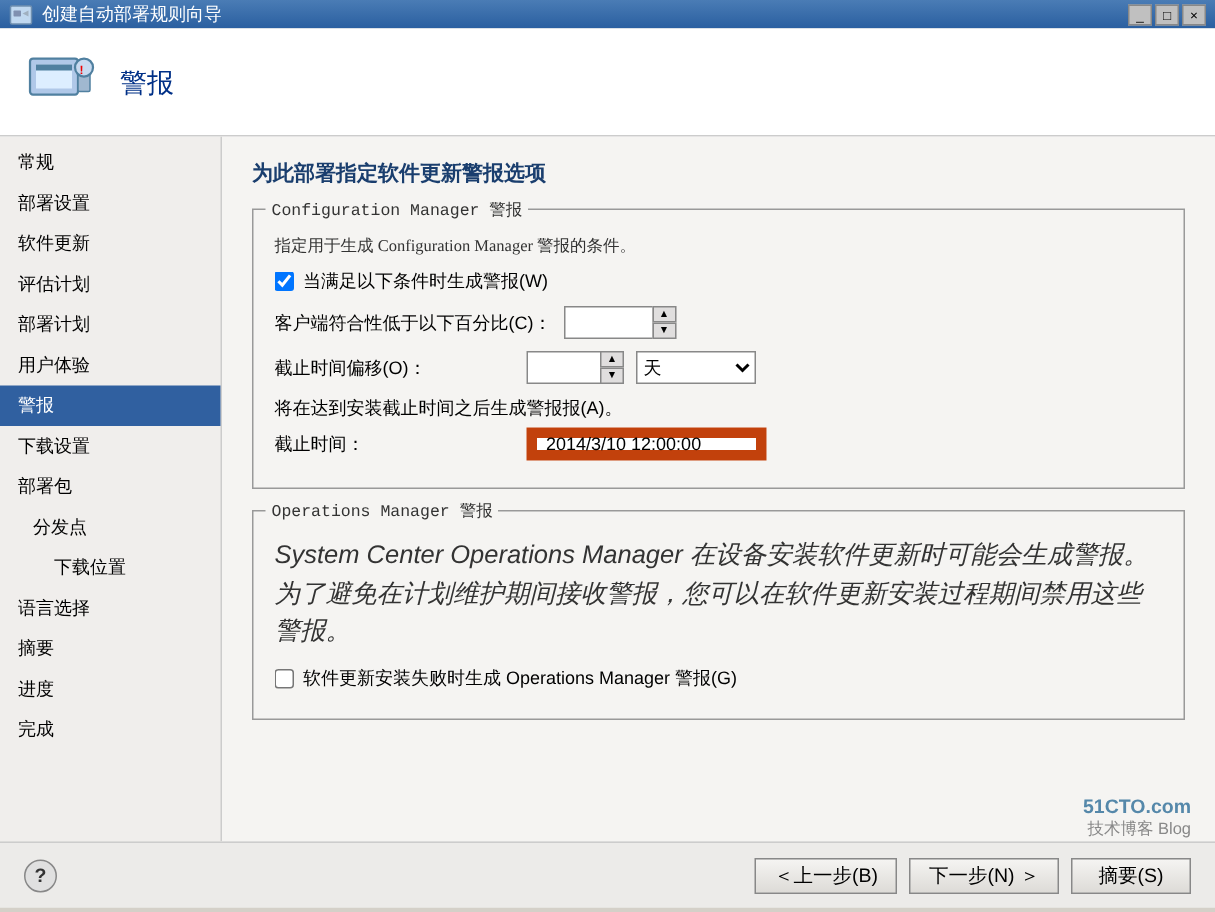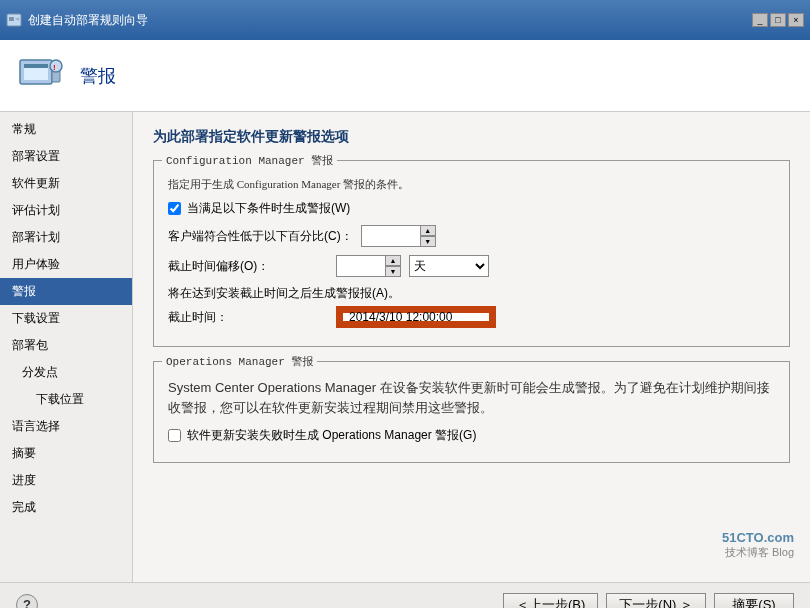--- a/index.html
+++ b/index.html
@@ -13,21 +13,21 @@
     }
 
     
     .title-bar {
       background: linear-gradient(to bottom, #4a7cb5, #2a5fa0);
       color: white;
       display: flex;
       align-items: center;
       justify-content: space-between;
       padding: 3px 6px;
-      height: 40px;
+      height: 19px;
     }
     .title-bar-left {
       display: flex;
       align-items: center;
       gap: 6px;
       font-size: 12px;
     }
     .title-bar-icon {
       width: 16px;
       height: 16px;
@@ -80,21 +80,21 @@
 
     
     .content-area {
       display: flex;
       flex: 1;
       overflow: hidden;
     }
 
     
     .left-nav {
-      width: 133px;
+      width: 148px;
       background: #f0eeec;
       border-right: 1px solid #ccc;
       padding-top: 4px;
     }
     .nav-item {
       padding: 5px 12px;
       cursor: pointer;
       color: #000;
       font-size: 12px;
     }
@@ -213,24 +213,25 @@
       padding: 2px 6px;
       font-size: 12px;
       height: 22px;
       min-width: 160px;
       display: flex;
       align-items: center;
     }
 
     
     .ops-desc {
-      font-size: 13px;
+      font-size: 17px;
       color: #333;
       margin-bottom: 10px;
       line-height: 1.5;
+      font-style: italic;
     }
     .ops-checkbox-row {
       display: flex;
       align-items: center;
       gap: 6px;
       margin-bottom: 8px;
     }
 
     
     .dialog-footer {

